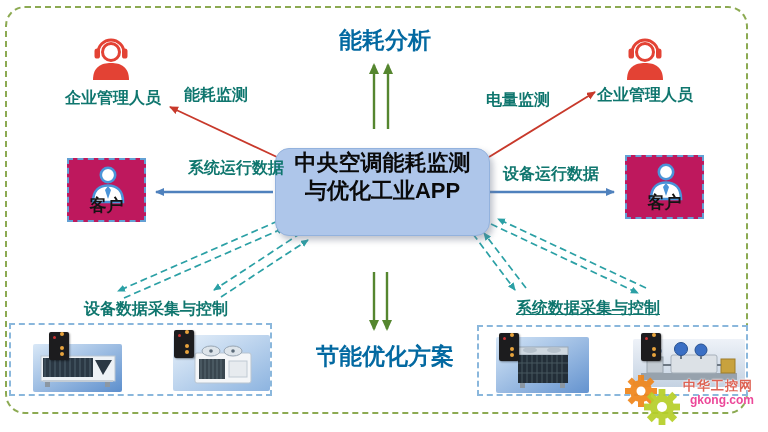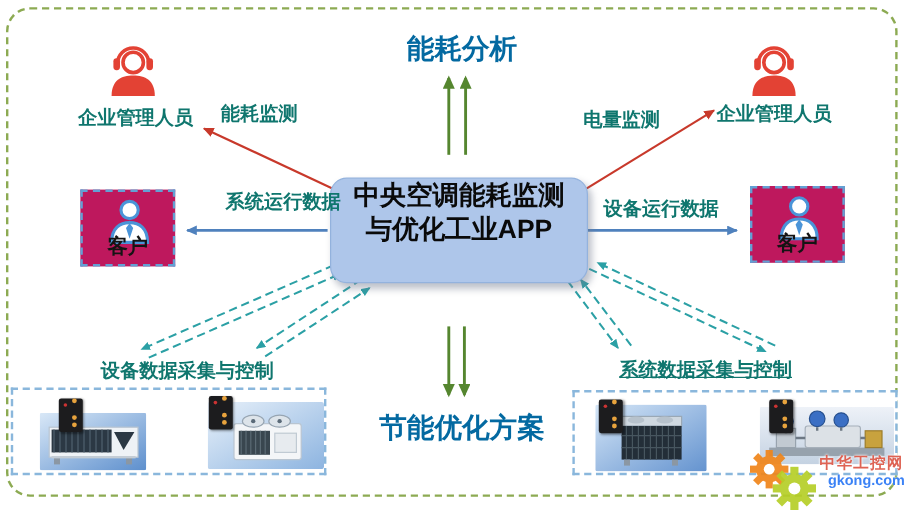--- a/index.html
+++ b/index.html
@@ -46,21 +46,21 @@
   }
   .controller i:nth-child(1){top:8px}.controller i:nth-child(2){top:14px}.controller i:nth-child(3){top:20px}
   .controller em{position:absolute;left:4px;top:4px;width:3px;height:3px;border-radius:50%;background:#c33;display:block;}
   #arrow-layer{left:0;top:0;z-index:2;pointer-events:none;}
   #watermark{left:620px;top:372px;width:145px;height:55px;z-index:6;}
   #wm-name{
     position:absolute;left:63px;top:5px;font-size:13px;font-weight:bold;letter-spacing:1px;
     color:rgba(216,72,54,.85);text-shadow:0 0 2px #fff,0 0 2px #fff;white-space:nowrap;
   }
   #wm-url{
-    position:absolute;left:70px;top:21px;font-size:12px;font-weight:bold;color:#3b82f6;
+    position:absolute;left:70px;top:21px;font-size:12px;font-weight:bold;color:#ec4899;
     text-shadow:0 0 2px #fff;white-space:nowrap;
   }
 </style>
 </head>
 <body>
 
 <div id="canvas">
 
   <div class="abs" id="outer-border"></div>
 

